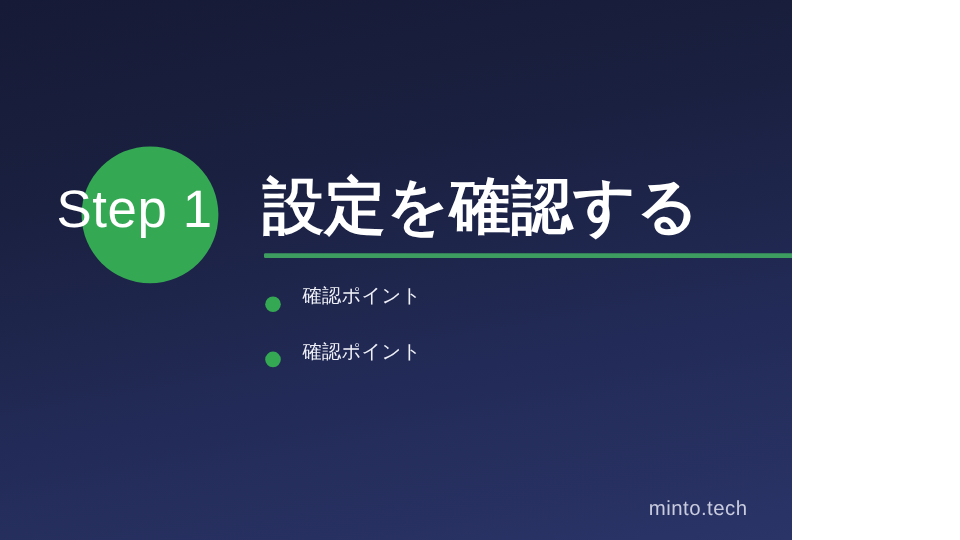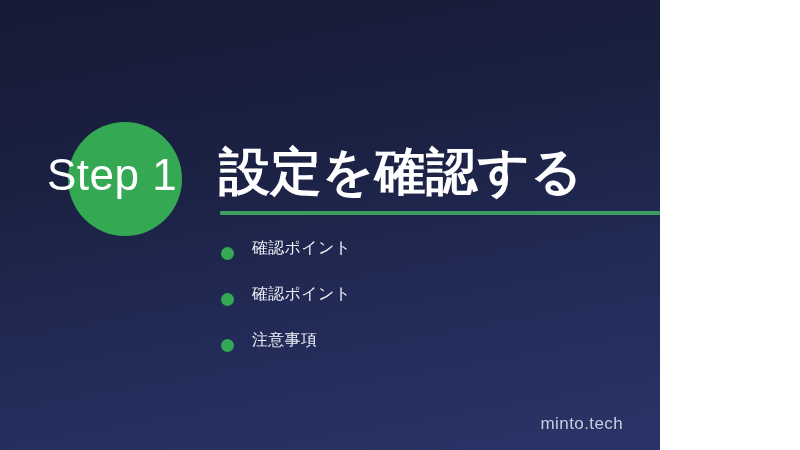--- a/index.html
+++ b/index.html
@@ -134,22 +134,18 @@
     <div class="bullet-row">
       <span class="bullet-dot"></span>
       <span class="bullet-text">確認ポイント</span>
     </div>
 
     <div class="bullet-row">
       <span class="bullet-dot"></span>
       <span class="bullet-text">確認ポイント</span>
     </div>
 
-    <div class="bullet-row">
-      <span class="bullet-dot"></span>
-      <span class="bullet-text">注意事項</span>
-    </div>
 
   </div>
 
   <div id="footer-brand">minto.tech</div>
 
 </div>
 
 </body></html>

